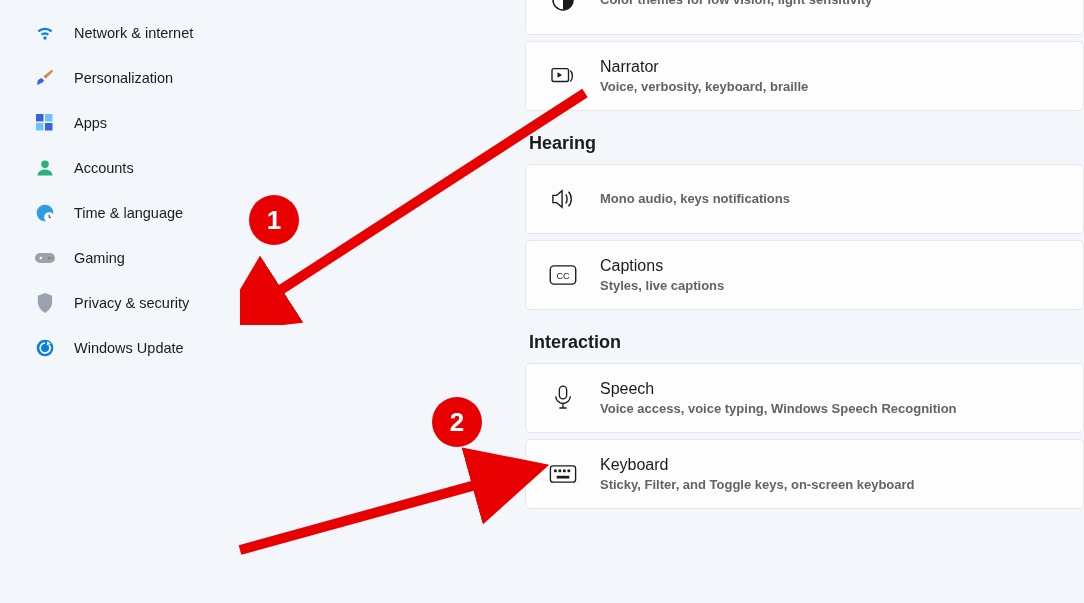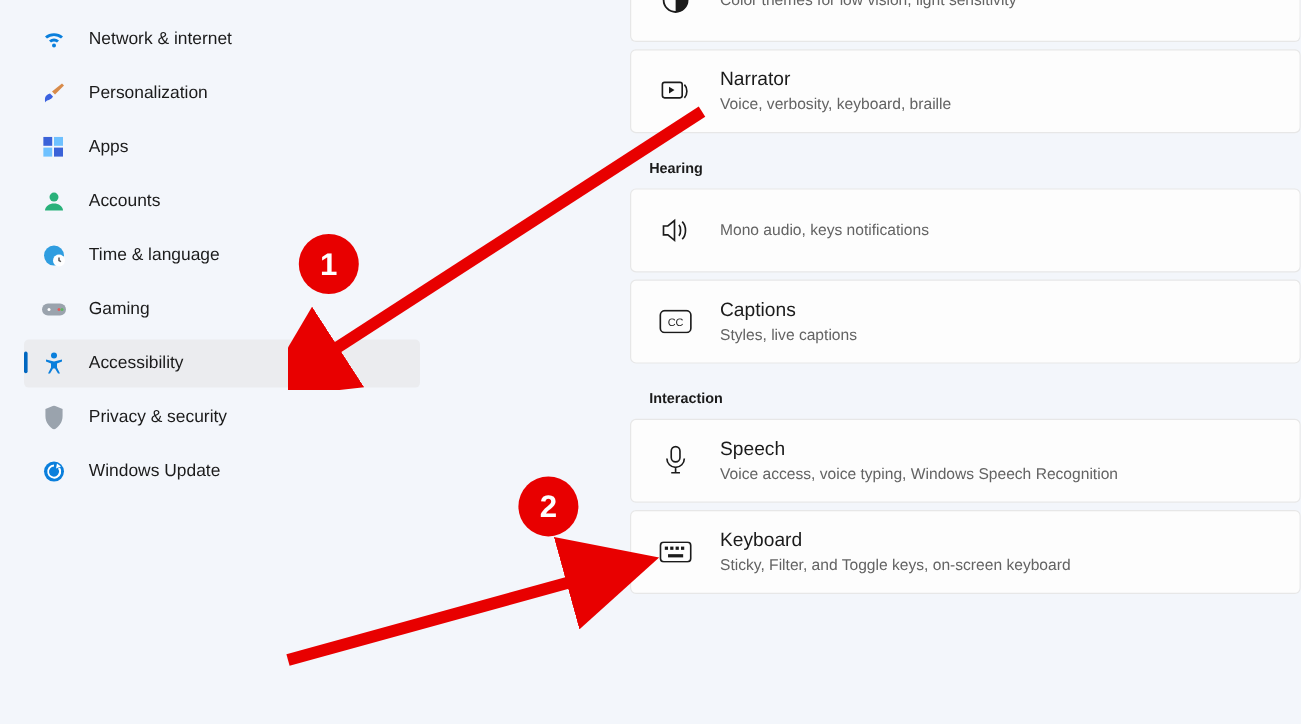--- a/index.html
+++ b/index.html
@@ -60,24 +60,24 @@
   
   .main {
     position: absolute;
     left: 525px;
     top: 0;
     right: 0;
     height: 100%;
   }
 
   .section-header {
-    font-size: 12px;
+    font-size: 18px;
     font-weight: 600;
     color: #1b1b1b;
-    margin: 22px 0 10px 16px;
+    margin: 22px 0 10px 4px;
   }
 
   .card {
     background: #fdfdfd;
     border: 1px solid #e7e7e7;
     border-radius: 5px;
     display: flex;
     align-items: center;
     min-height: 70px;
     padding: 14px 22px;
@@ -95,20 +95,21 @@
   }
   .card .card-title {
     font-size: 16px;
     color: #1b1b1b;
     line-height: 1.35;
   }
   .card .card-sub {
     font-size: 13px;
     color: #636363;
     line-height: 1.35;
+    font-weight: bold;
   }
 
   .card.cutoff-top {
     border-top: none;
     border-top-left-radius: 0;
     border-top-right-radius: 0;
     margin-top: -20px;
     padding-top: 0;
     min-height: 55px;
   }
@@ -197,29 +198,20 @@
       <svg width="20" height="14" viewBox="0 0 24 16">
           <rect x="0" y="2" width="24" height="12" rx="6" fill="#9aa3ad"></rect>
           <circle cx="7" cy="8" r="1.5" fill="#fff"></circle>
           <circle cx="17" cy="8" r="1.5" fill="#e25b5b"></circle>
           <circle cx="20" cy="8" r="1.5" fill="#5fb562"></circle>
         </svg>
     </span>
     <span class="label">Gaming</span>
   </div>
 
-  <div class="sidebar-item selected">
-    <span class="icon">
-      <svg width="20" height="20" viewBox="0 0 24 24">
-          <circle cx="12" cy="4" r="3" fill="#0a7fdc"></circle>
-          <path fill="#0a7fdc" d="M4 8l8 2 8-2v2l-5 2v4l3 6h-2l-3-5h-2l-3 5H6l3-6v-4L4 10z"></path>
-        </svg>
-    </span>
-    <span class="label">Accessibility</span>
-  </div>
 
   <div class="sidebar-item">
     <span class="icon">
       <svg width="18" height="20" viewBox="0 0 24 28">
           <path fill="#9aa3ad" d="M12 0l10 4v8c0 8-5 13-10 16C7 25 2 20 2 12V4z"></path>
         </svg>
     </span>
     <span class="label">Privacy &amp; security</span>
   </div>
 

